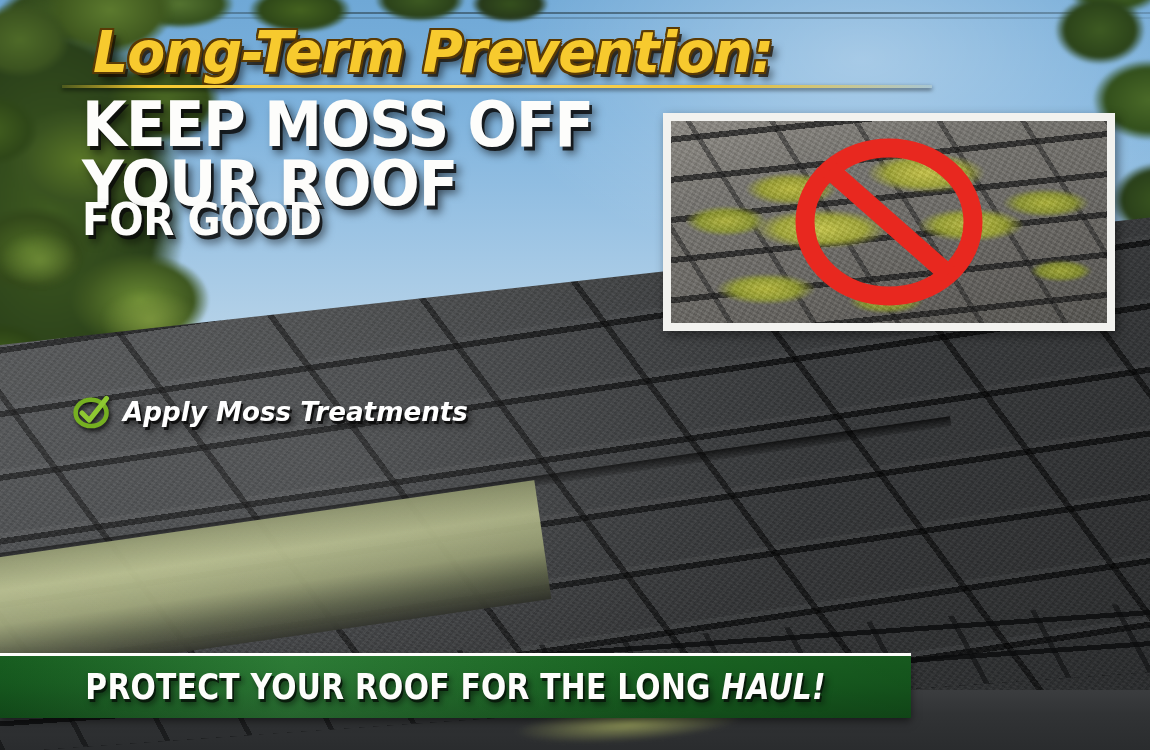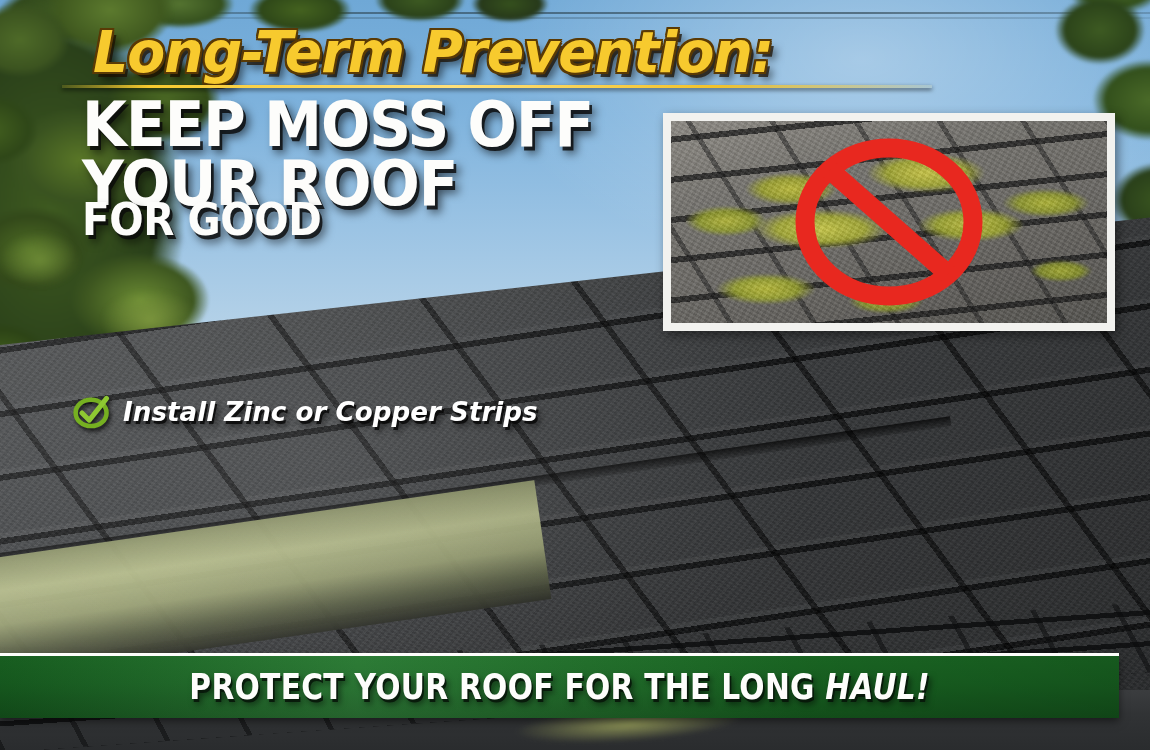--- a/index.html
+++ b/index.html
@@ -236,21 +236,21 @@
   .check-label{
     font-family:"DejaVu Sans",sans-serif;
     font-weight:bold;font-style:italic;font-size:27px;
     color:#ffffff;white-space:nowrap;letter-spacing:0px;
     transform:scaleX(.97);transform-origin:left center;
     text-shadow:2px 3px 0 rgba(8,8,8,.85), 4px 5px 7px rgba(0,0,0,.6);
   }
 
   
   .banner{
-    position:absolute;left:0;top:656px;width:1119px;height:62px;
+    position:absolute;left:0;top:656px;width:911px;height:62px;
     background:linear-gradient(180deg,#1d7227 0%,#1a6a24 45%,#15571d 100%);
     box-shadow:0 -3px 0 #fdfdfb, 0 3px 8px rgba(0,0,0,.5);
     display:flex;align-items:center;justify-content:center;
     overflow:hidden;
   }
   .banner::after{
     content:"";position:absolute;inset:0;
     background:linear-gradient(90deg,rgba(0,0,0,.18) 0%,rgba(255,255,255,.07) 32%,rgba(0,0,0,.12) 72%,rgba(0,0,0,.22) 100%);
     pointer-events:none;
   }
@@ -309,30 +309,30 @@
         <ellipse cx="100" cy="100" rx="84" ry="74" fill="none" stroke="#e8281f" stroke-width="19"></ellipse>
         <line x1="41" y1="48" x2="159" y2="152" stroke="#e8281f" stroke-width="19" stroke-linecap="butt"></line>
       </svg>
     </div>
   </div>
 
   <div class="checklist">
 
 
 
-
     <div class="check-item">
       <span class="check-icon">
         <svg viewBox="0 0 44 44" width="40" height="40">
           <ellipse cx="21" cy="23" rx="17" ry="14.5" fill="none" stroke="#76b021" stroke-width="5"></ellipse>
           <path d="M11 23 L19 31 L38 7" fill="none" stroke="#8ec832" stroke-width="5.5" stroke-linecap="round" stroke-linejoin="round"></path>
         </svg>
       </span>
-      <span class="check-label">Install Zinc or Copper Strips</span>
+      <span class="check-label">Apply Moss Treatments</span>
     </div>
+
 
   </div>
 
   <div class="banner">
     <div class="banner-text"><span>PROTECT YOUR ROOF FOR THE LONG </span><span class="tail">HAUL!</span></div>
   </div>
 
 </div>
 
 </body></html>

